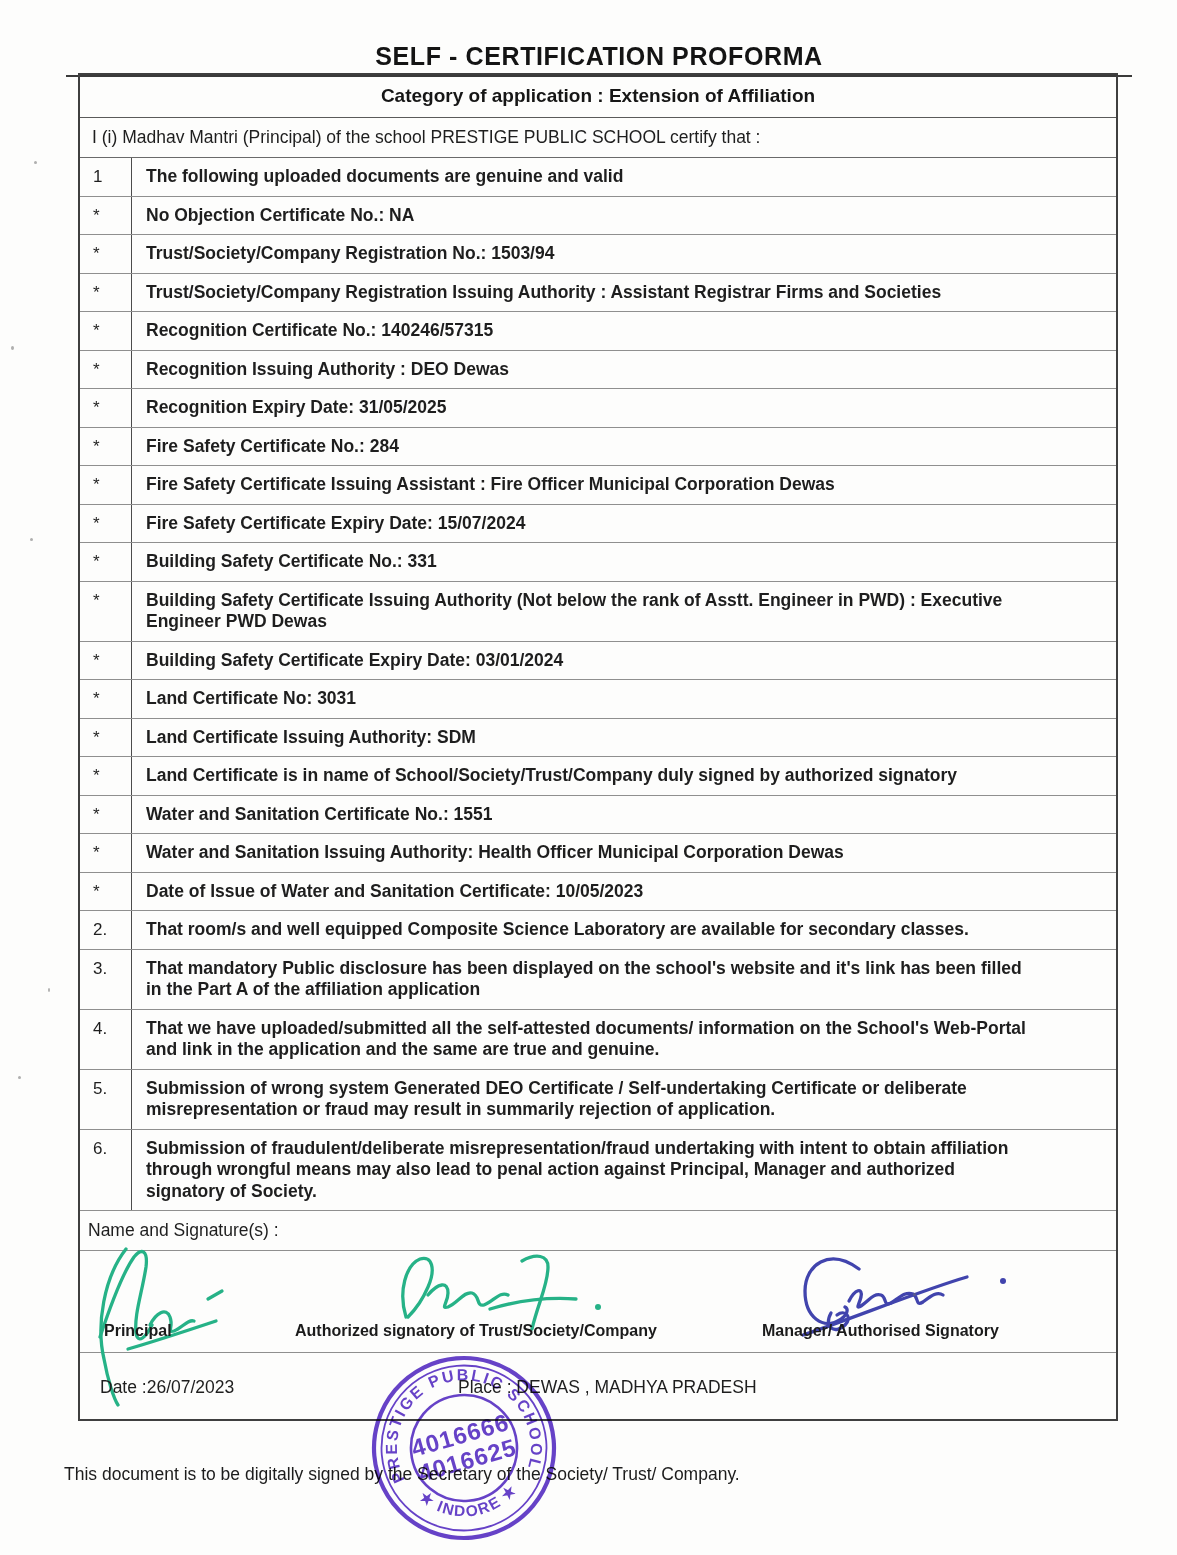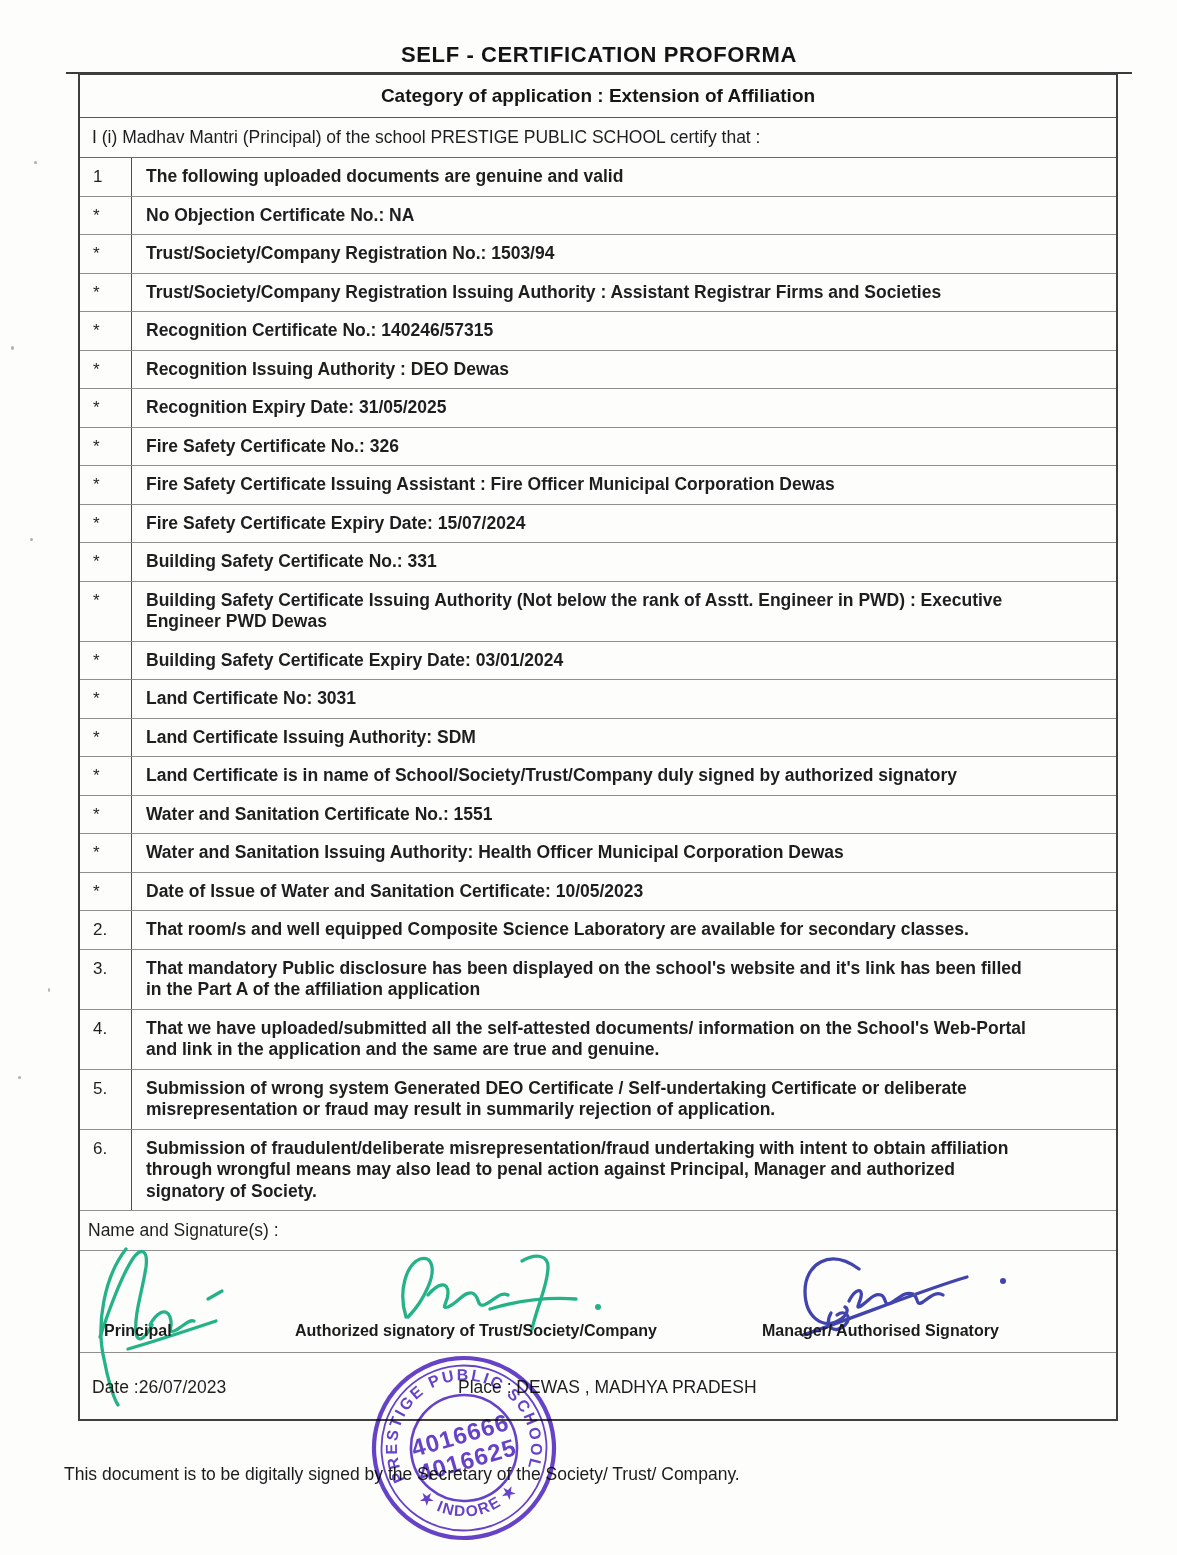--- a/index.html
+++ b/index.html
@@ -7,21 +7,21 @@
     width:1177px;height:1555px;
     background:#fdfdfc;
     font-family:"Liberation Sans", sans-serif;
     color:#1e1e1e;
     position:relative;
     overflow:hidden;
   }
   .page{position:absolute;inset:0;}
   .doc-title{
     position:absolute;left:66px;top:42px;width:1066px;
-    text-align:center;font-size:22px;font-weight:bold;letter-spacing:.6px;
+    text-align:center;font-size:25px;font-weight:bold;letter-spacing:.6px;
     color:#141414;
     border-bottom:2px solid #3a3a3a;
     padding-bottom:4px;
   }
   .cert-table{
     position:absolute;left:78px;top:73px;width:1040px;
     border:2px solid #3f3f3f;
     box-sizing:border-box;
     background:transparent;
   }
@@ -42,21 +42,21 @@
   }
   .row.sig-heading{font-size:17.5px;padding:9px 8px;}
   .row.sig-area{height:102px;overflow:visible;}
   .sig-label{position:absolute;bottom:12px;font-weight:bold;font-size:16px;color:#1b1b1b;}
   .sig-label.principal{left:24px;}
   .sig-label.authorized{left:215px;}
   .sig-label.manager{left:682px;}
   .sig-svg{position:absolute;pointer-events:none;}
   .sig-svg path{fill:none;stroke-width:3.3;stroke-linecap:round;stroke-linejoin:round;}
   .row.date-place{height:66px;border-bottom:none;font-size:17.5px;}
-  .date-label{position:absolute;left:12px;top:24px;}
+  .date-label{position:absolute;left:20px;top:24px;}
   .place-label{position:absolute;left:378px;top:24px;}
   .footer-note{position:absolute;left:64px;top:1464px;font-size:17.5px;color:#1c1c1c;}
   .stamp{
     position:absolute;left:368px;top:1352px;width:192px;height:192px;
     mix-blend-mode:multiply;opacity:.92;z-index:5;
   }
   .speck{position:absolute;background:#6f6f6f;border-radius:50%;opacity:.55;}
 </style>
 </head>
 <body>
@@ -93,21 +93,21 @@
         <div class="row item">
           <div class="marker">*</div>
           <div class="text">Recognition Issuing Authority : DEO Dewas</div>
         </div>
         <div class="row item">
           <div class="marker">*</div>
           <div class="text">Recognition Expiry Date: 31/05/2025</div>
         </div>
         <div class="row item">
           <div class="marker">*</div>
-          <div class="text">Fire Safety Certificate No.: 326</div>
+          <div class="text">Fire Safety Certificate No.: 284</div>
         </div>
         <div class="row item">
           <div class="marker">*</div>
           <div class="text">Fire Safety Certificate Issuing Assistant : Fire Officer Municipal Corporation Dewas</div>
         </div>
         <div class="row item">
           <div class="marker">*</div>
           <div class="text">Fire Safety Certificate Expiry Date: 15/07/2024</div>
         </div>
         <div class="row item">

